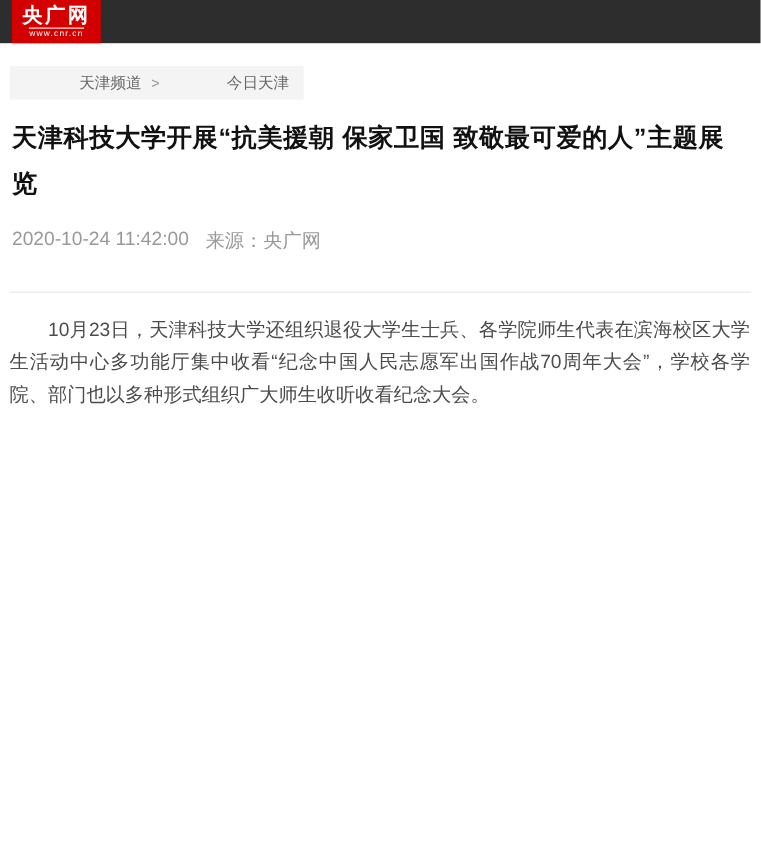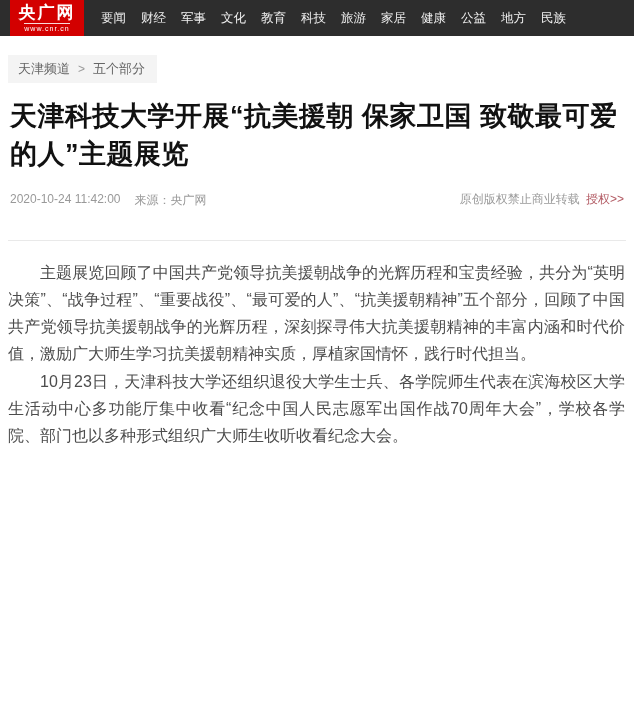--- a/index.html
+++ b/index.html
@@ -67,37 +67,37 @@
   .breadcrumb {
     display: inline-flex;
     align-items: center;
     gap: 8px;
     background: #f4f4f4;
     padding: 5px 12px 5px 10px;
     font-size: 13px;
     color: #666666;
   }
   .breadcrumb .sep { color: #999999; font-size: 12px; }
-  .crumb { cursor: pointer; }
+  .crumb { cursor: pointer; margin-left: 48px; }
 
   
   .article-title {
     margin: 14px 10px 18px 10px;
-    font-size: 27px;
+    font-size: 21px;
     line-height: 38px;
     font-weight: bold;
     color: #111111;
     letter-spacing: 0.5px;
   }
   .meta-row {
     display: flex;
     justify-content: space-between;
     align-items: baseline;
     margin: 11px 10px 0 10px;
-    font-size: 12px;
+    font-size: 16px;
     color: #999999;
   }
   .meta-left { display: flex; gap: 14px; }
   .copyright { color: #9a9a9a; }
   .license-link {
     color: #b25a63;
     cursor: pointer;
     margin-left: 3px;
   }
   .divider {
@@ -122,57 +122,38 @@
 </head>
 <body>
 
 <div class="page">
 
   <div class="navbar">
     <div class="logo">
       <span class="logo-title">央广网</span>
       <span class="logo-sub">www.cnr.cn</span>
     </div>
-    <div class="nav-items">
-        <span class="nav-item">要闻</span>
-        <span class="nav-item">财经</span>
-        <span class="nav-item">军事</span>
-        <span class="nav-item">文化</span>
-        <span class="nav-item">教育</span>
-        <span class="nav-item">科技</span>
-        <span class="nav-item">旅游</span>
-        <span class="nav-item">家居</span>
-        <span class="nav-item">健康</span>
-        <span class="nav-item">公益</span>
-        <span class="nav-item">地方</span>
-        <span class="nav-item">民族</span>
-      </div>
   </div>
 
   <div class="breadcrumb-wrap">
     <div class="breadcrumb">
       <span class="crumb">天津频道</span>
       <span class="sep">&gt;</span>
-      <span class="crumb">五个部分</span>
+      <span class="crumb">今日天津</span>
     </div>
   </div>
 
   <h1 class="article-title">天津科技大学开展“抗美援朝 保家卫国 致敬最可爱的人”主题展览</h1>
 
   <div class="meta-row">
     <div class="meta-left">
       <span>2020-10-24 11:42:00</span>
       <span>来源：央广网</span>
     </div>
-    <div class="copyright">
-      <span>原创版权禁止商业转载</span>
-      <span class="license-link">授权&gt;&gt;</span>
-    </div>
   </div>
 
   <hr class="divider">
 
   <div class="article-body">
-      <p>主题展览回顾了中国共产党领导抗美援朝战争的光辉历程和宝贵经验，共分为“英明决策”、“战争过程”、“重要战役”、“最可爱的人”、“抗美援朝精神”五个部分，回顾了中国共产党领导抗美援朝战争的光辉历程，深刻探寻伟大抗美援朝精神的丰富内涵和时代价值，激励广大师生学习抗美援朝精神实质，厚植家国情怀，践行时代担当。</p>
       <p>10月23日，天津科技大学还组织退役大学生士兵、各学院师生代表在滨海校区大学生活动中心多功能厅集中收看“纪念中国人民志愿军出国作战70周年大会”，学校各学院、部门也以多种形式组织广大师生收听收看纪念大会。</p>
     </div>
 
 </div>
 
 </body></html>

